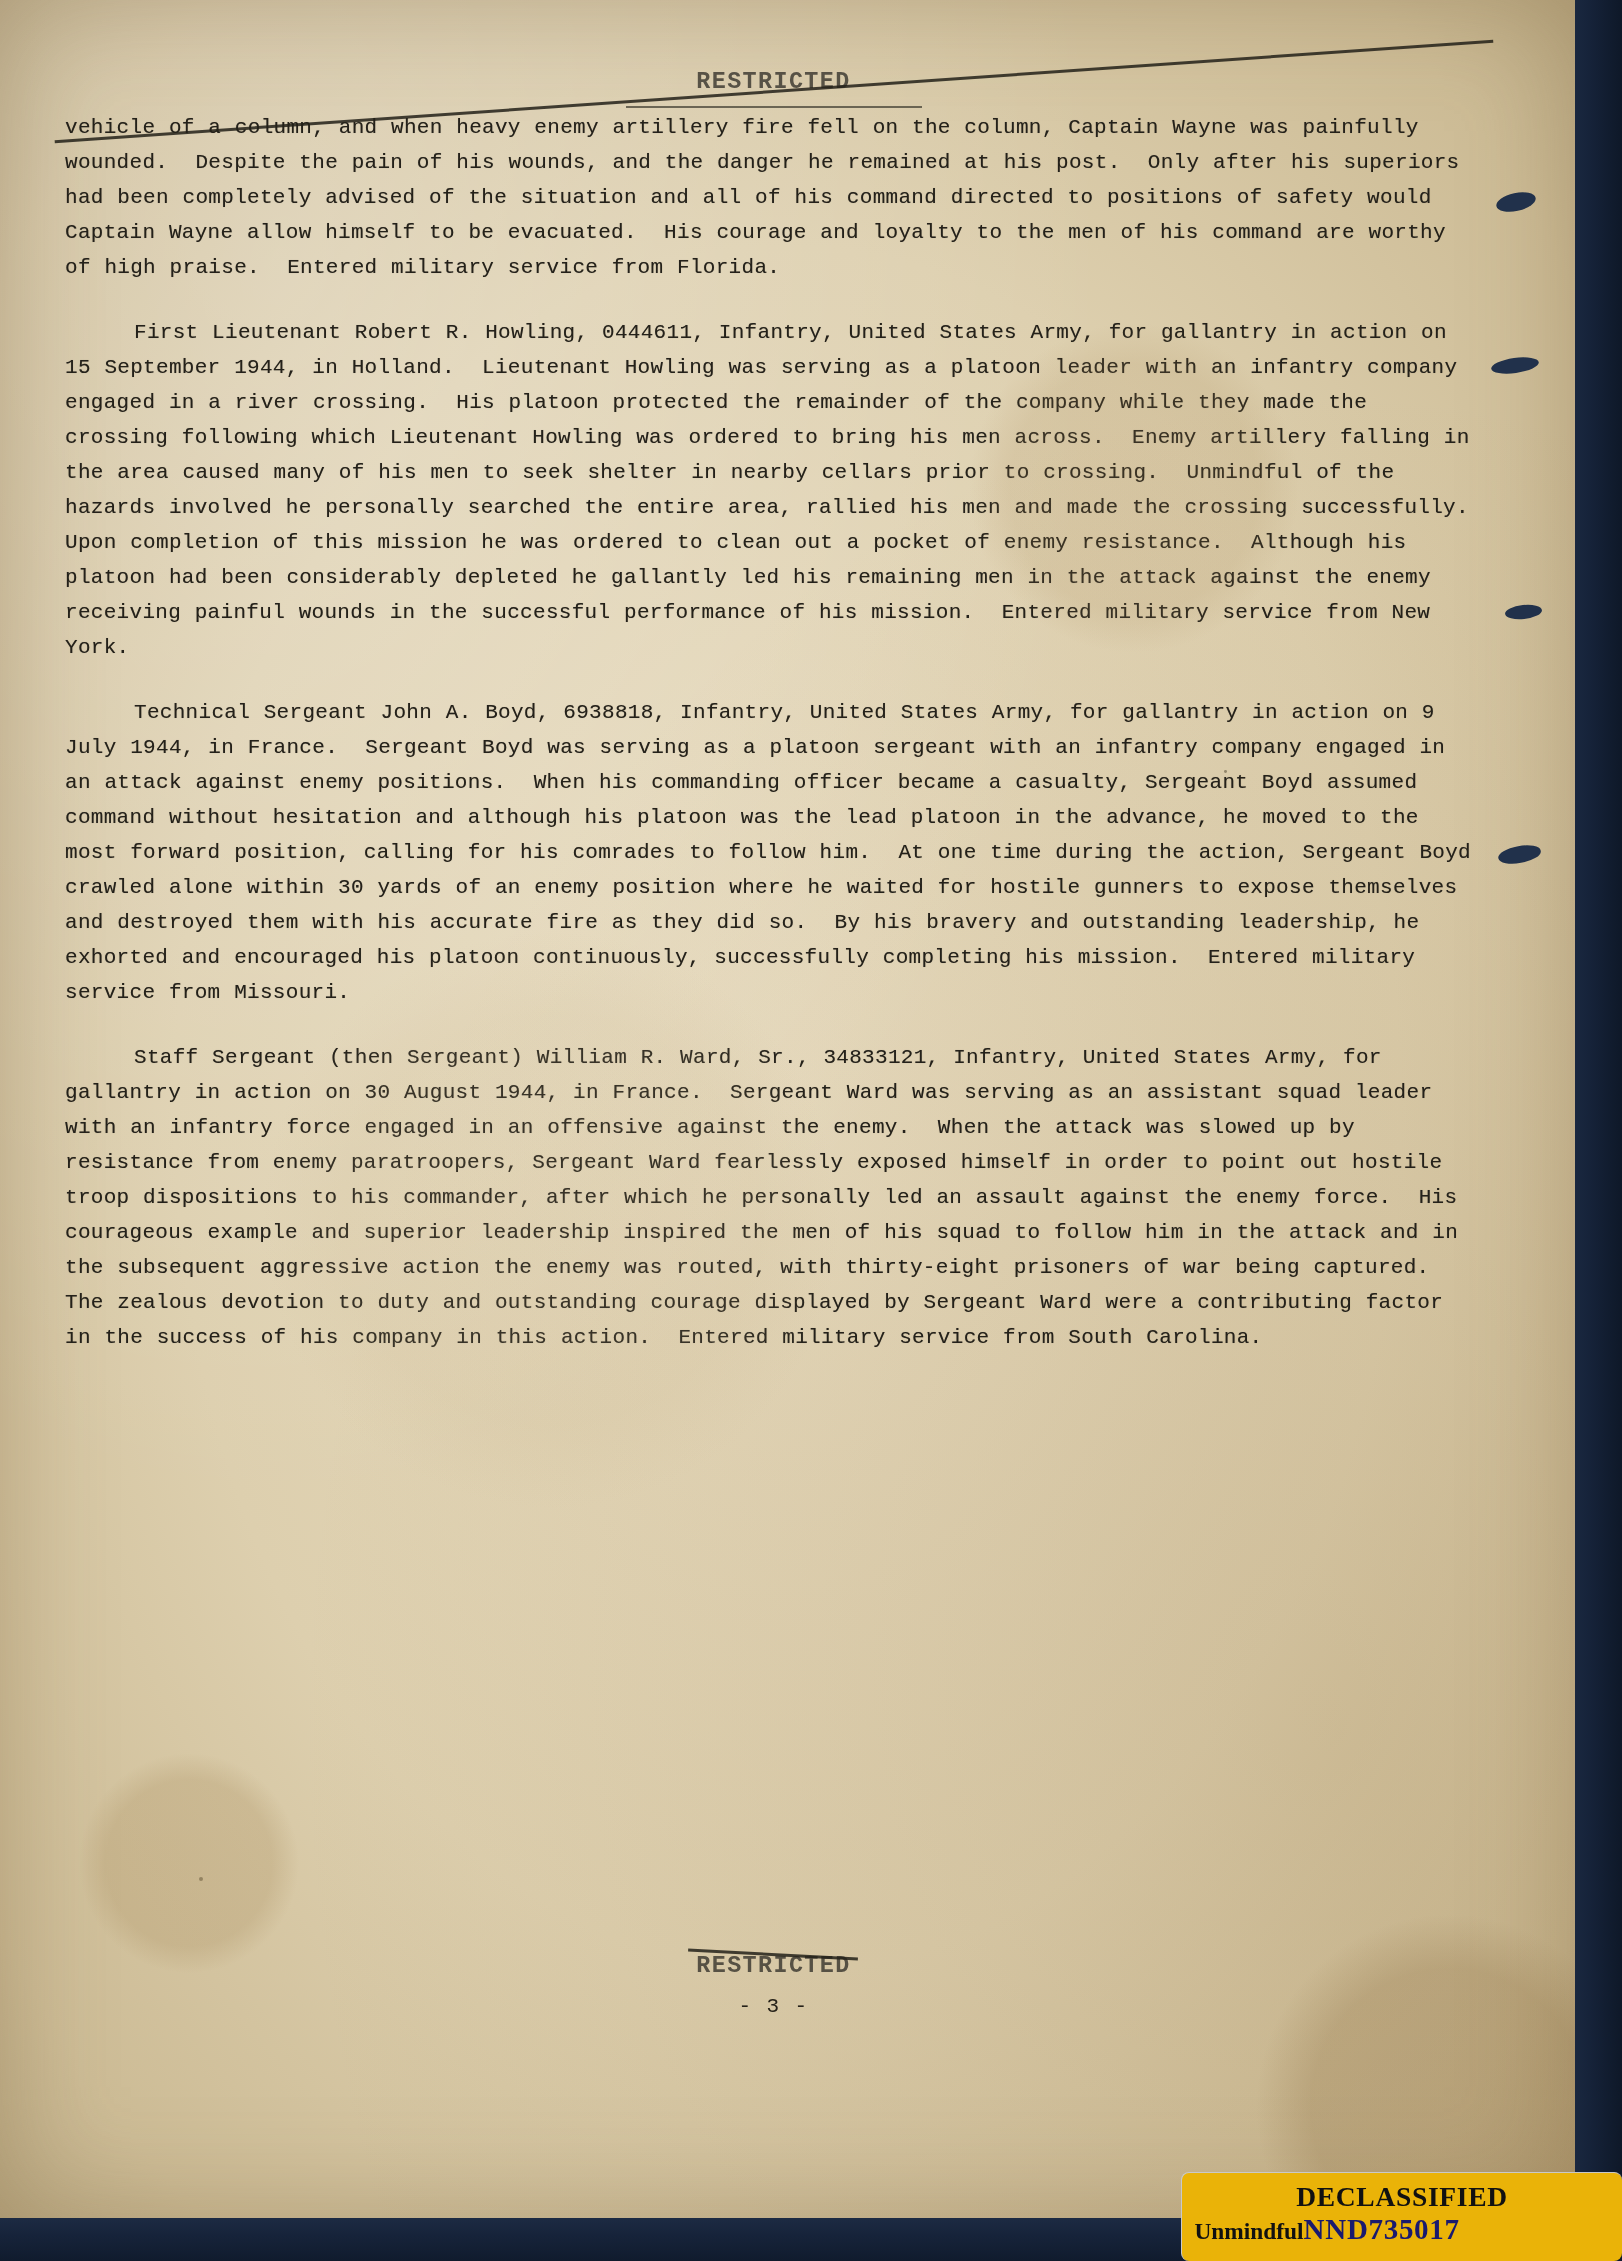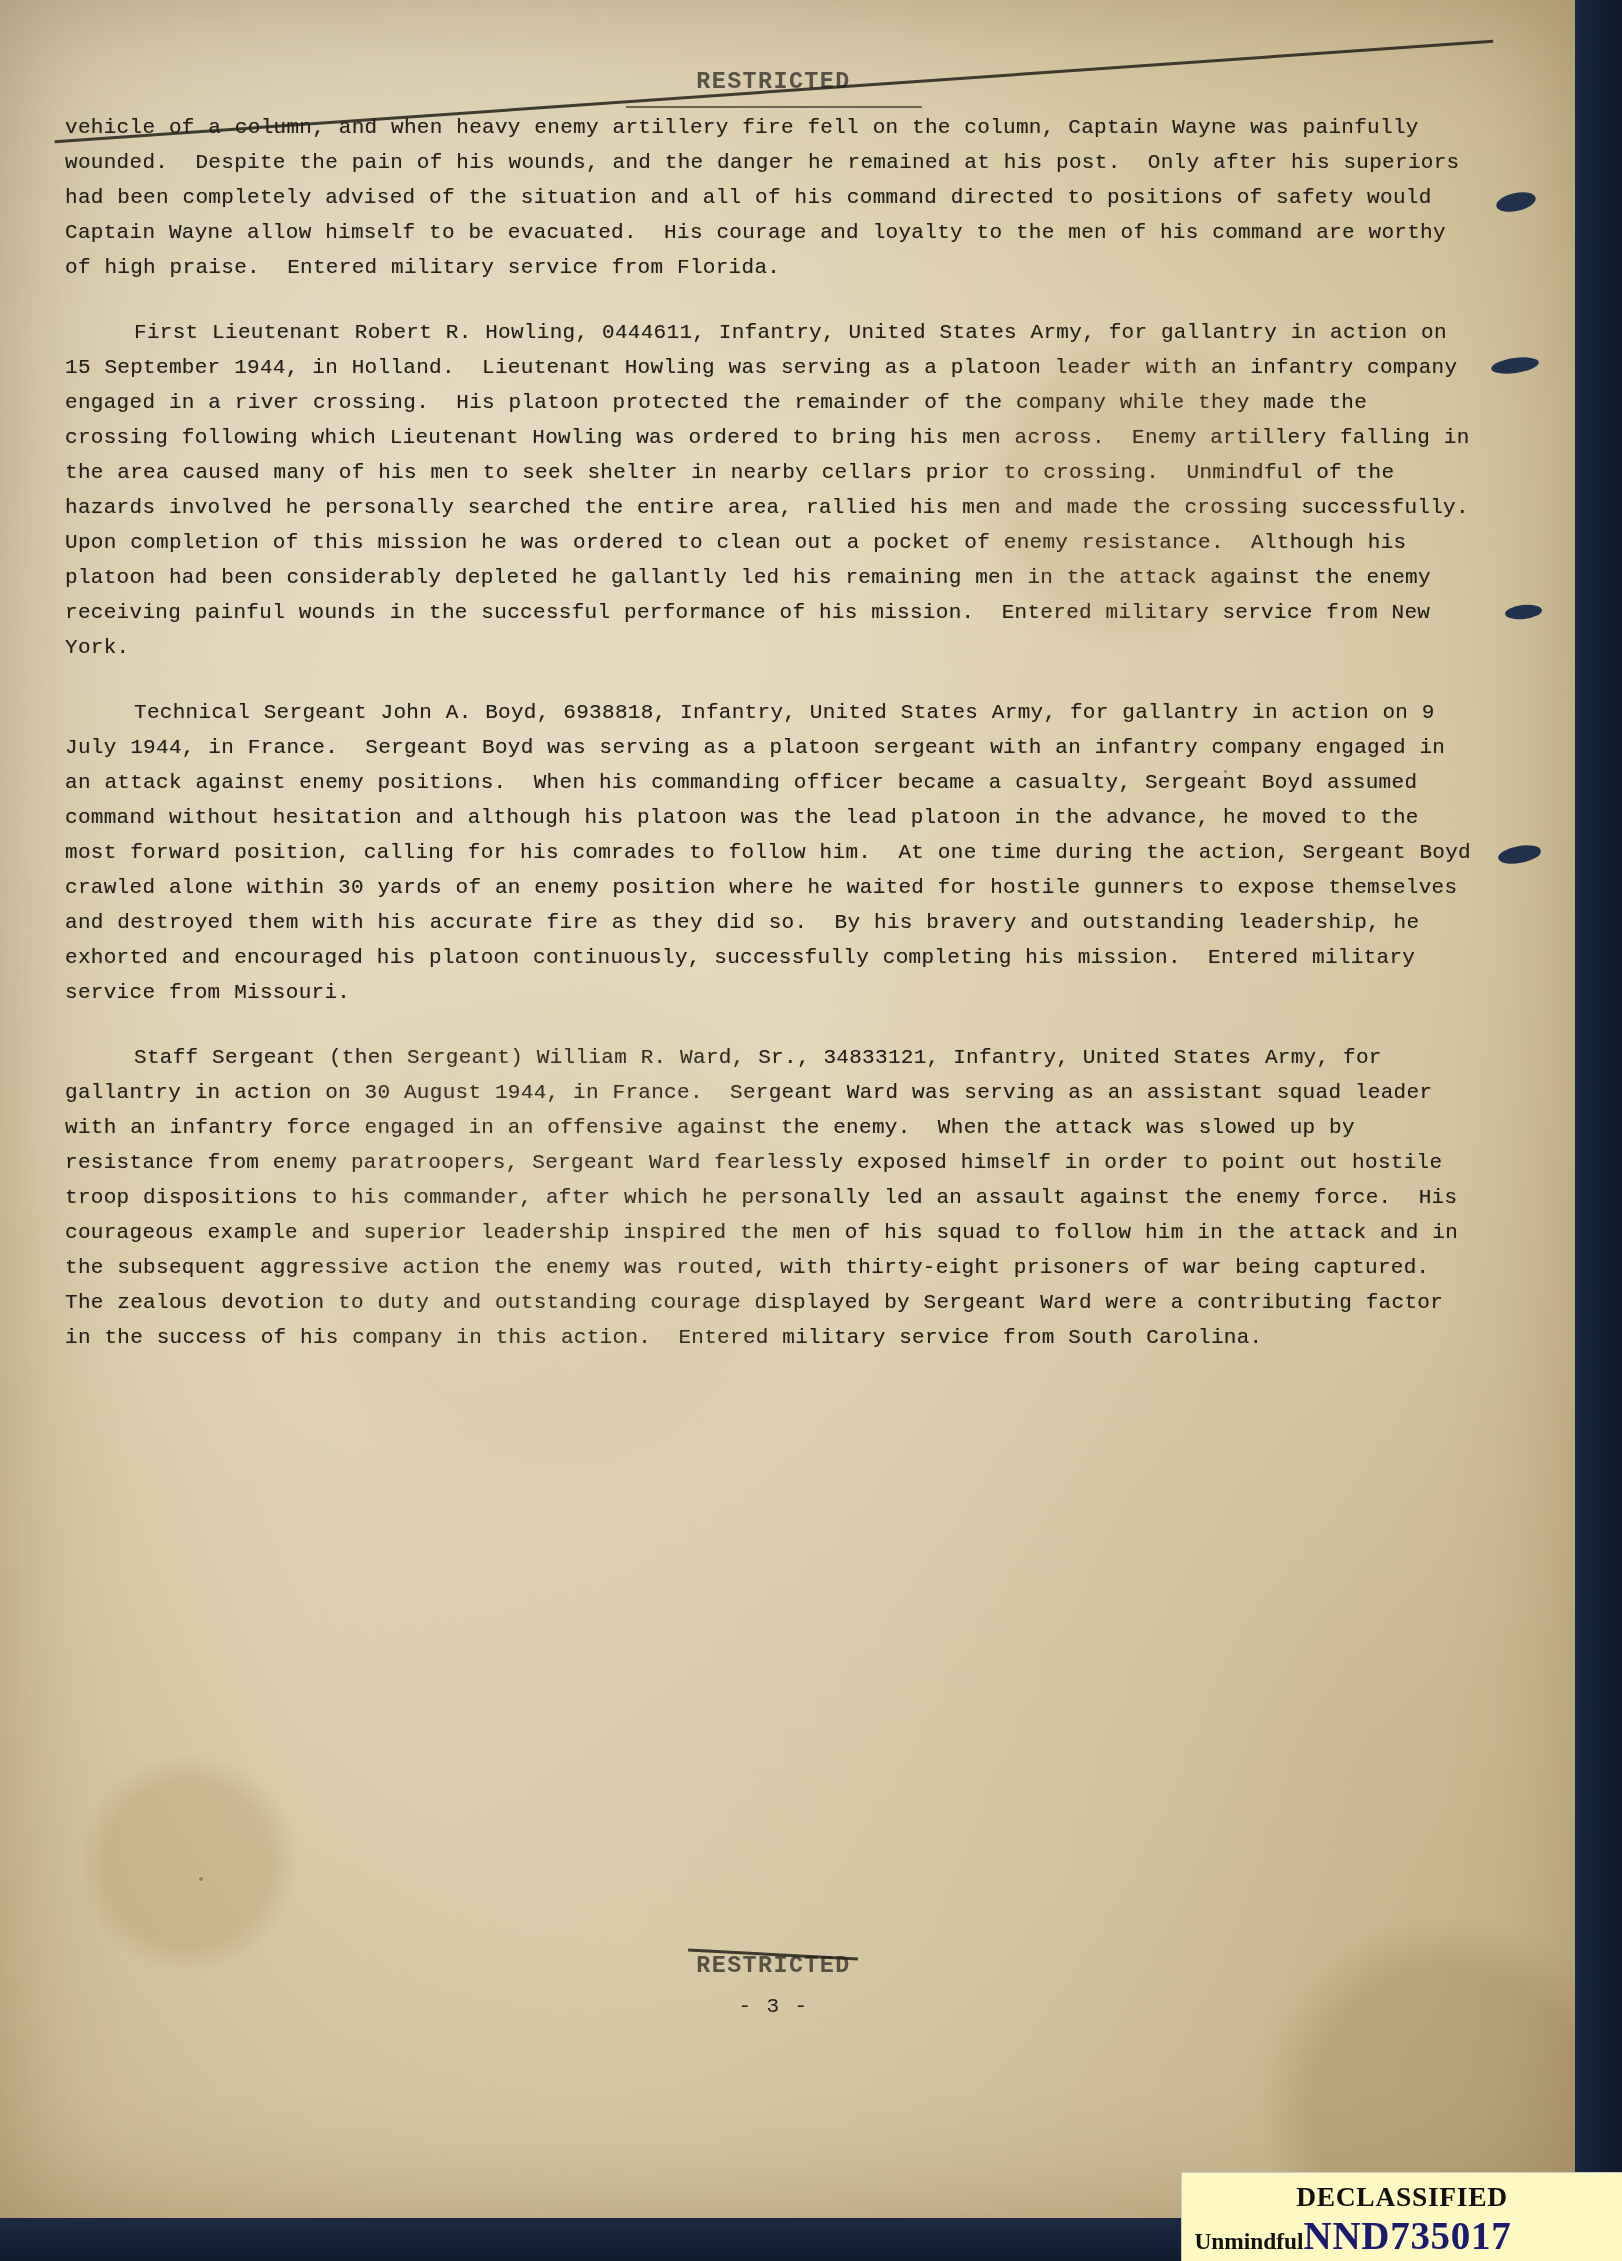--- a/index.html
+++ b/index.html
@@ -144,44 +144,45 @@
     letter-spacing: 1.4px;
   }
 
   
   .declass {
     position: absolute;
     right: 0px;
     bottom: 0px;
     width: 440px;
     height: 88px;
-    background: #fef9c3;
+    background: #eab308;
     border-left: 1.4px solid #c9c9c9;
     border-top: 1.4px solid #c9c9c9;
+    border-radius: 8px;
   }
   .declass .title {
     font-family: "Liberation Serif", serif;
     font-weight: 700;
     font-size: 27.5px;
     color: #111;
     text-align: center;
     padding-top: 8.3px;
     letter-spacing: 0.7px;
   }
   .declass .authline {
     font-family: "Liberation Serif", serif;
     font-weight: 700;
     font-size: 23.4px;
     color: #111;
     padding-left: 12.4px;
     white-space: nowrap;
   }
   .declass .handwritten {
     font-family: "Liberation Serif", serif;
-    font-size: 39px;
+    font-size: 29px;
     color: #1a1a6e;
     letter-spacing: 0.7px;
   }
   .speck {
     position: absolute;
     width: 4.1px; height: 4.1px;
     background: rgba(60,50,30,0.45);
     border-radius: 50%;
   }
 </style>

